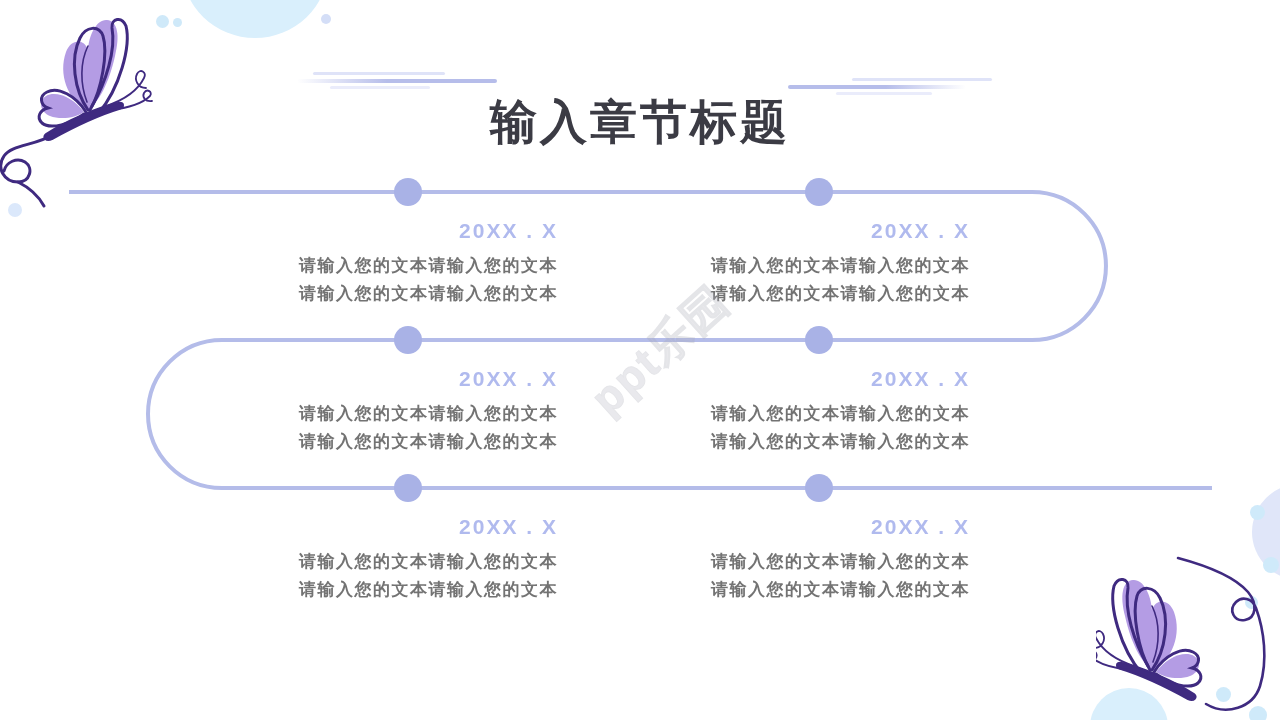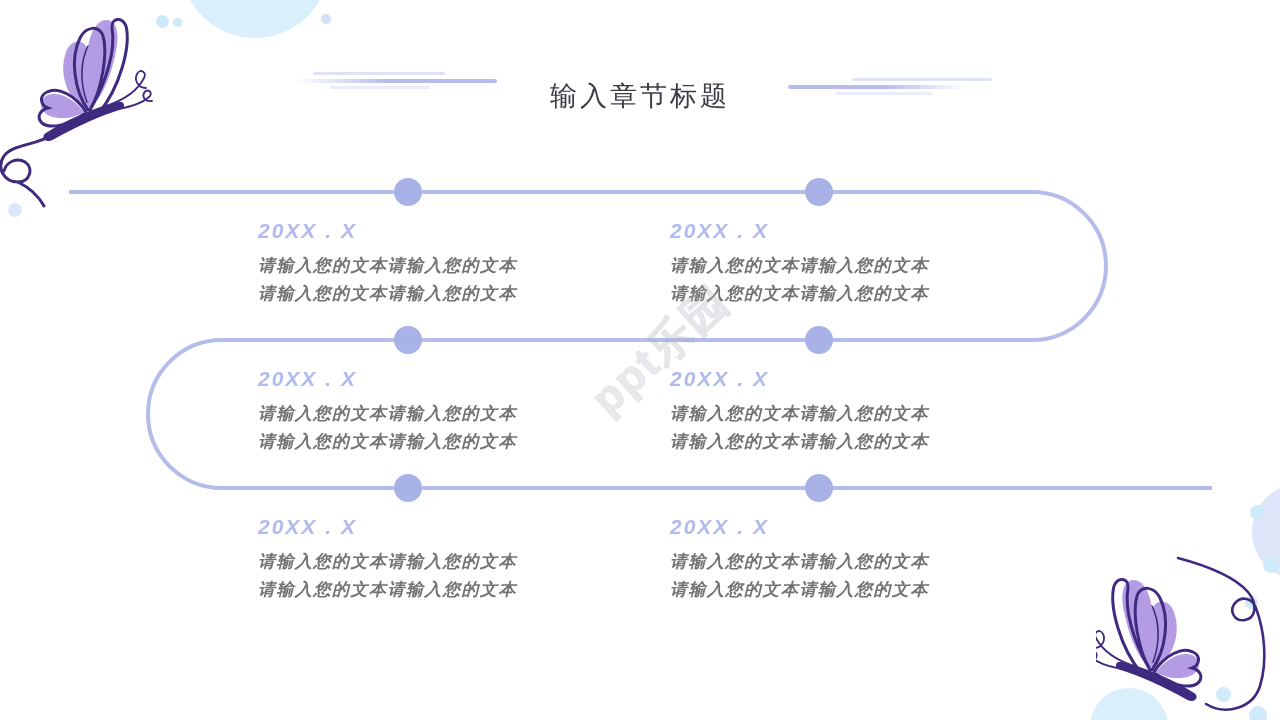--- a/index.html
+++ b/index.html
@@ -23,35 +23,35 @@
   .c-br-d3      {left:1249px;top:706px;width:18px;height:18px;background:#cfeafa;}
 
   
   .butterfly{position:absolute;pointer-events:none;}
   .butterfly-tl{left:-4px;top:6px;width:170px;height:205px;}
   .butterfly-br{left:1096px;top:538px;width:176px;height:200px;}
 
   
   .page-title{
     position:absolute;left:50%;top:60px;transform:translateX(-50%);
-    font-size:27px;font-weight:normal;color:#3b3b44;letter-spacing:3px;white-space:nowrap;
+    font-size:47px;font-weight:bold;color:#3b3b44;letter-spacing:3px;white-space:nowrap;
   }
   .tline{position:absolute;border-radius:2px;}
   .tl-main {left:297px;top:79px;width:200px;height:4px;background:linear-gradient(to right,rgba(185,192,236,0),#b6bdea 45%);}
   .tl-f1   {left:313px;top:72px;width:132px;height:3px;background:#dfe3f8;}
   .tl-f2   {left:330px;top:86px;width:100px;height:3px;background:#eaecfb;}
   .tr-main {left:788px;top:85px;width:178px;height:4px;background:linear-gradient(to left,rgba(185,192,236,0),#b6bdea 45%);}
   .tr-f1   {left:852px;top:78px;width:140px;height:3px;background:#dfe3f8;}
   .tr-f2   {left:836px;top:92px;width:96px;height:3px;background:#eaecfb;}
 
   
   .timeline-svg{position:absolute;left:0;top:0;}
 
   
-  .tl-item{position:absolute;width:300px;text-align:left;font-style:italic;}
+  .tl-item{position:absolute;width:300px;text-align:right;}
   .col-left {left:258px;}
   .col-right{left:670px;}
   .row-1{top:219px;}
   .row-2{top:367px;}
   .row-3{top:515px;}
   .tl-date{
     font-size:21px;font-weight:bold;color:#b0baee;letter-spacing:2px;
     margin-bottom:9px;white-space:nowrap;
   }
   .tl-text{

